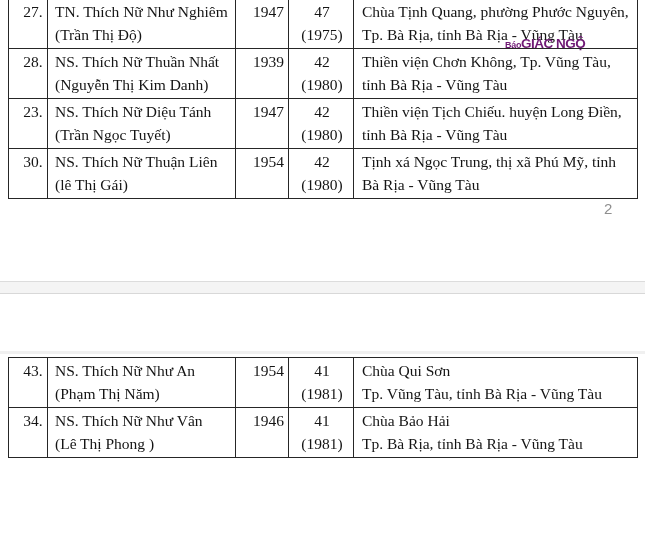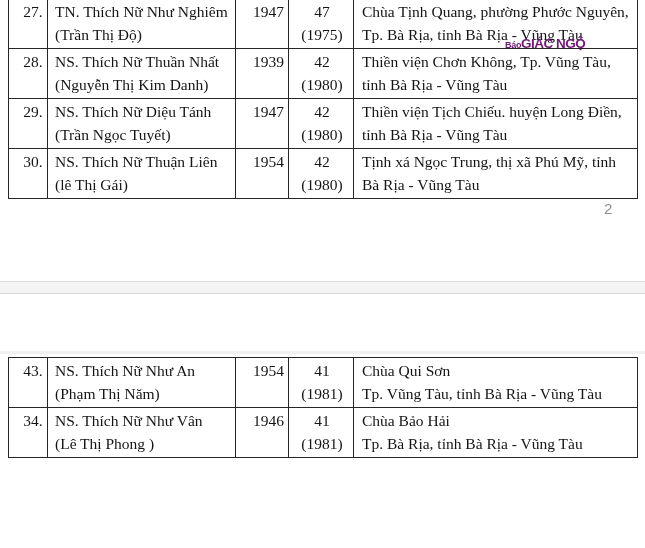--- a/index.html
+++ b/index.html
@@ -108,21 +108,21 @@
     <td class="c-no">28.</td>
     <td class="c-name">NS. Thích Nữ Thuần Nhất
 (Nguyễn Thị Kim Danh)</td>
     <td class="c-birth">1939</td>
     <td class="c-age">42
 (1980)</td>
     <td class="c-addr">Thiền viện Chơn Không, Tp. Vũng Tàu,
 tỉnh Bà Rịa - Vũng Tàu</td>
   </tr>
   <tr>
-    <td class="c-no">29.</td>
+    <td class="c-no">23.</td>
     <td class="c-name">NS. Thích Nữ Diệu Tánh
 (Trần Ngọc Tuyết)</td>
     <td class="c-birth">1947</td>
     <td class="c-age">42
 (1980)</td>
     <td class="c-addr">Thiền viện Tịch Chiếu. huyện Long Điền,
 tỉnh Bà Rịa - Vũng Tàu</td>
   </tr>
   <tr>
     <td class="c-no">30.</td>

